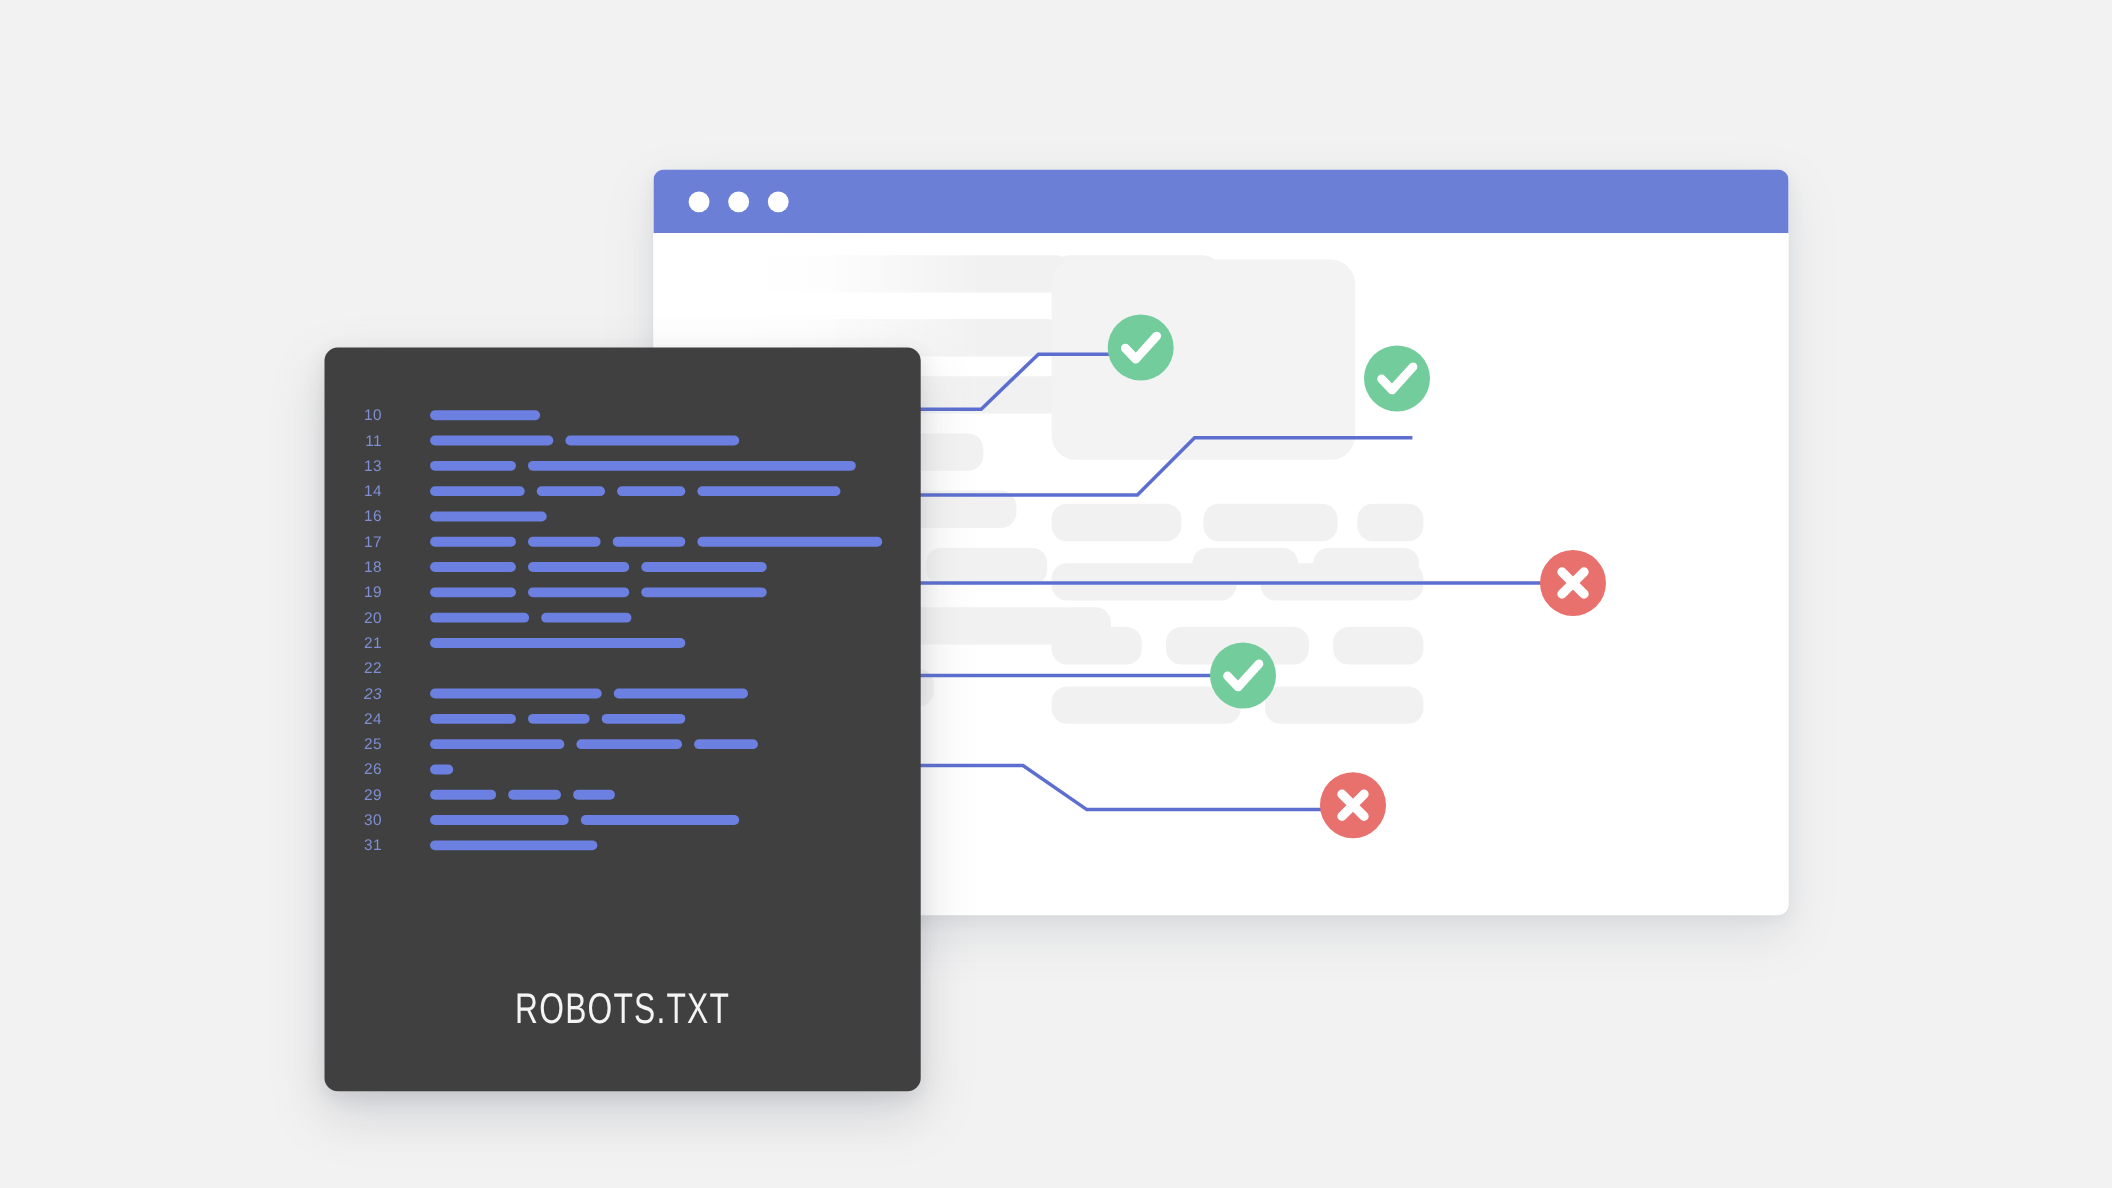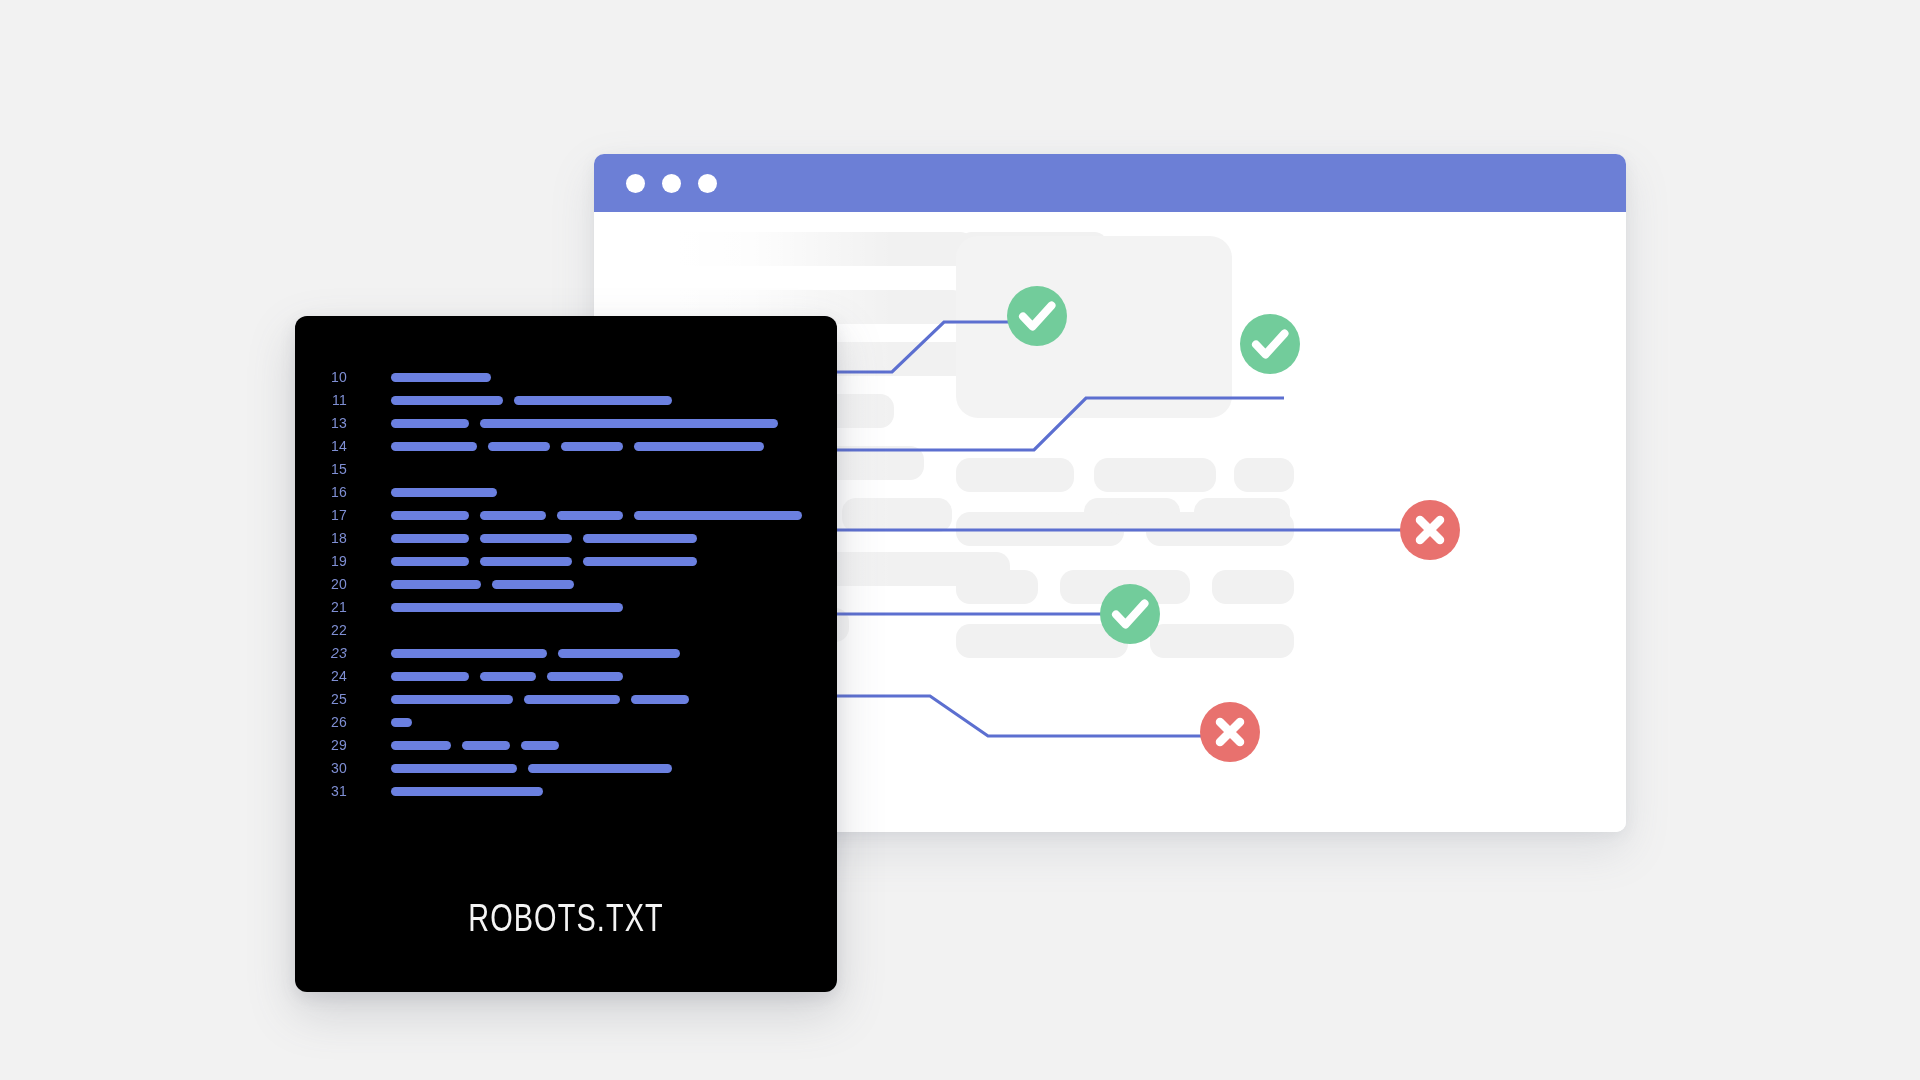--- a/index.html
+++ b/index.html
@@ -103,21 +103,21 @@
   .badge.bad { background: #e8716e; }
   .badge svg { display: block; }
 
   
   #code-panel {
     position: absolute;
     left: 295px;
     top: 316px;
     width: 542px;
     height: 676px;
-    background: #000000;
+    background: #404040;
     border-radius: 12px;
     box-shadow: 0 20px 48px rgba(90,95,110,0.22),
                 0 6px 16px rgba(90,95,110,0.13);
     overflow: hidden;
   }
   #code-lines {
     position: absolute;
     left: 0;
     top: 50px;
     width: 100%;
@@ -267,24 +267,20 @@
         </div>
         <div class="code-row">
           <span class="code-num" style="color: rgb(127, 143, 212);">13</span>
           <span class="code-bars"><span class="bar" style="width: 78px; background: rgb(107, 128, 224);"></span><span class="bar" style="width: 298px; background: rgb(107, 128, 224);"></span></span>
         </div>
         <div class="code-row">
           <span class="code-num" style="color: rgb(127, 143, 212);">14</span>
           <span class="code-bars"><span class="bar" style="width: 86px; background: rgb(107, 128, 224);"></span><span class="bar" style="width: 62px; background: rgb(107, 128, 224);"></span><span class="bar" style="width: 62px; background: rgb(107, 128, 224);"></span><span class="bar" style="width: 130px; background: rgb(107, 128, 224);"></span></span>
         </div>
         <div class="code-row">
-          <span class="code-num" style="color: rgb(127, 143, 212);">15</span>
-          <span class="code-bars"></span>
-        </div>
-        <div class="code-row">
           <span class="code-num" style="color: rgb(127, 143, 212);">16</span>
           <span class="code-bars"><span class="bar" style="width: 106px; background: rgb(107, 128, 224);"></span></span>
         </div>
         <div class="code-row">
           <span class="code-num" style="color: rgb(127, 143, 212);">17</span>
           <span class="code-bars"><span class="bar" style="width: 78px; background: rgb(107, 128, 224);"></span><span class="bar" style="width: 66px; background: rgb(107, 128, 224);"></span><span class="bar" style="width: 66px; background: rgb(107, 128, 224);"></span><span class="bar" style="width: 168px; background: rgb(107, 128, 224);"></span></span>
         </div>
         <div class="code-row">
           <span class="code-num" style="color: rgb(127, 143, 212);">18</span>
           <span class="code-bars"><span class="bar" style="width: 78px; background: rgb(107, 128, 224);"></span><span class="bar" style="width: 92px; background: rgb(107, 128, 224);"></span><span class="bar" style="width: 114px; background: rgb(107, 128, 224);"></span></span>

